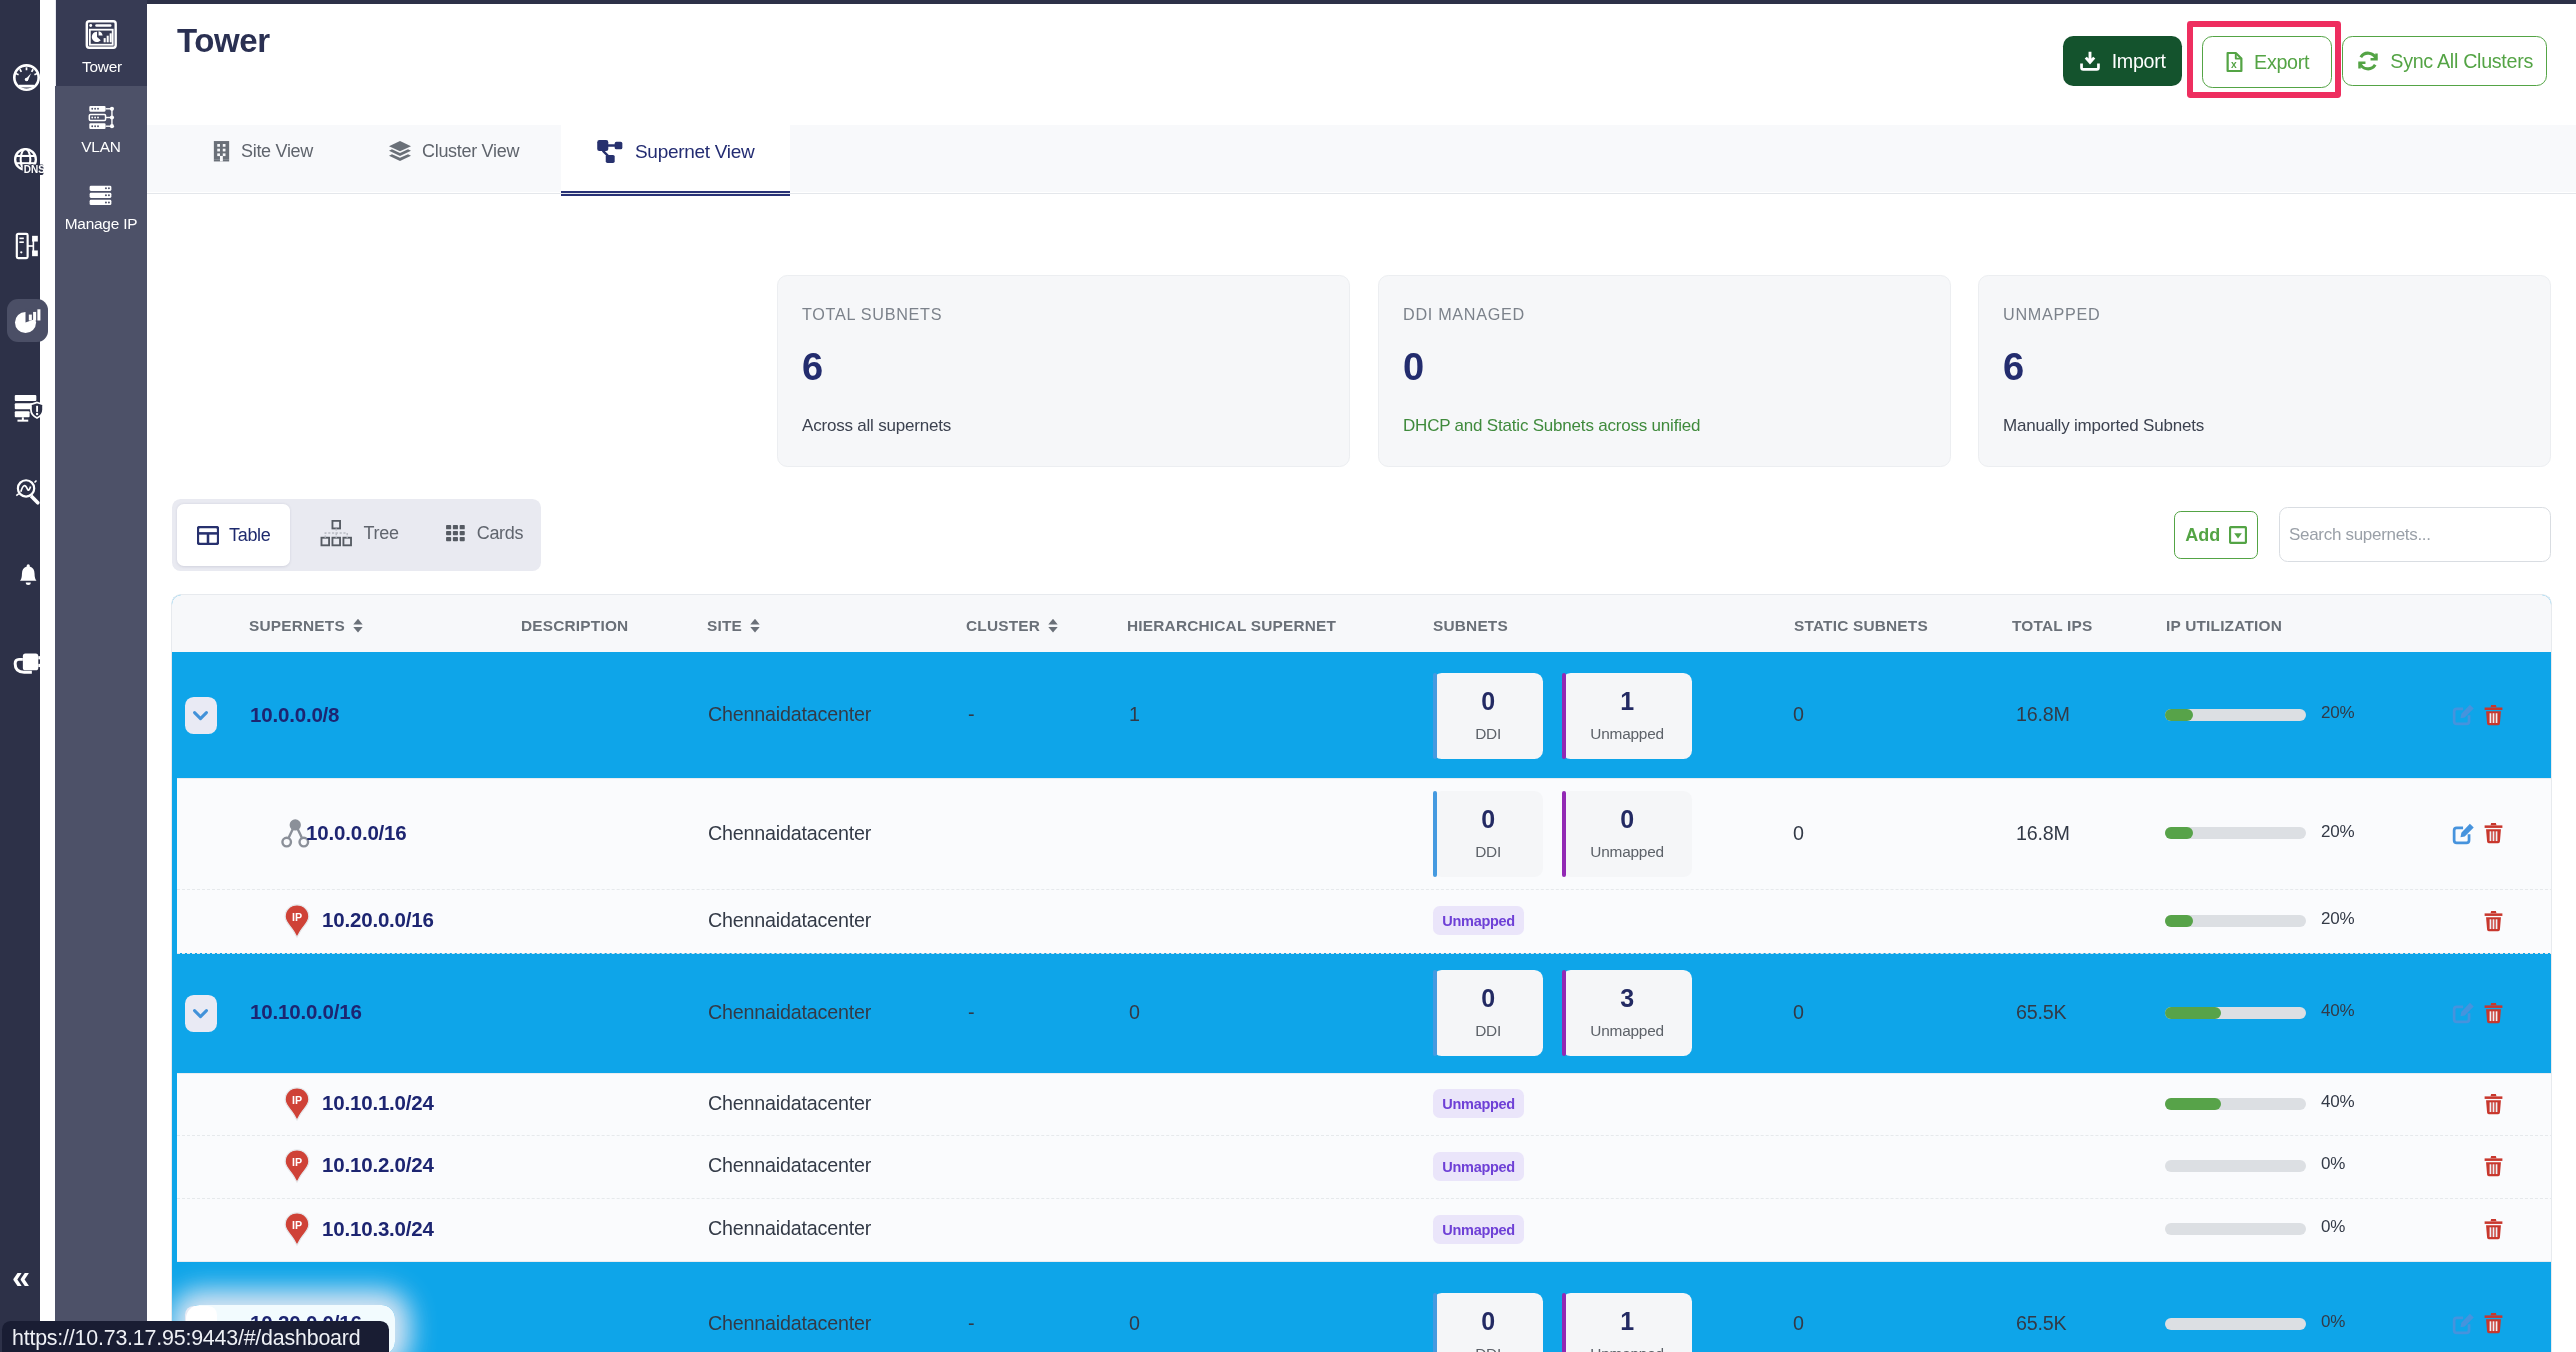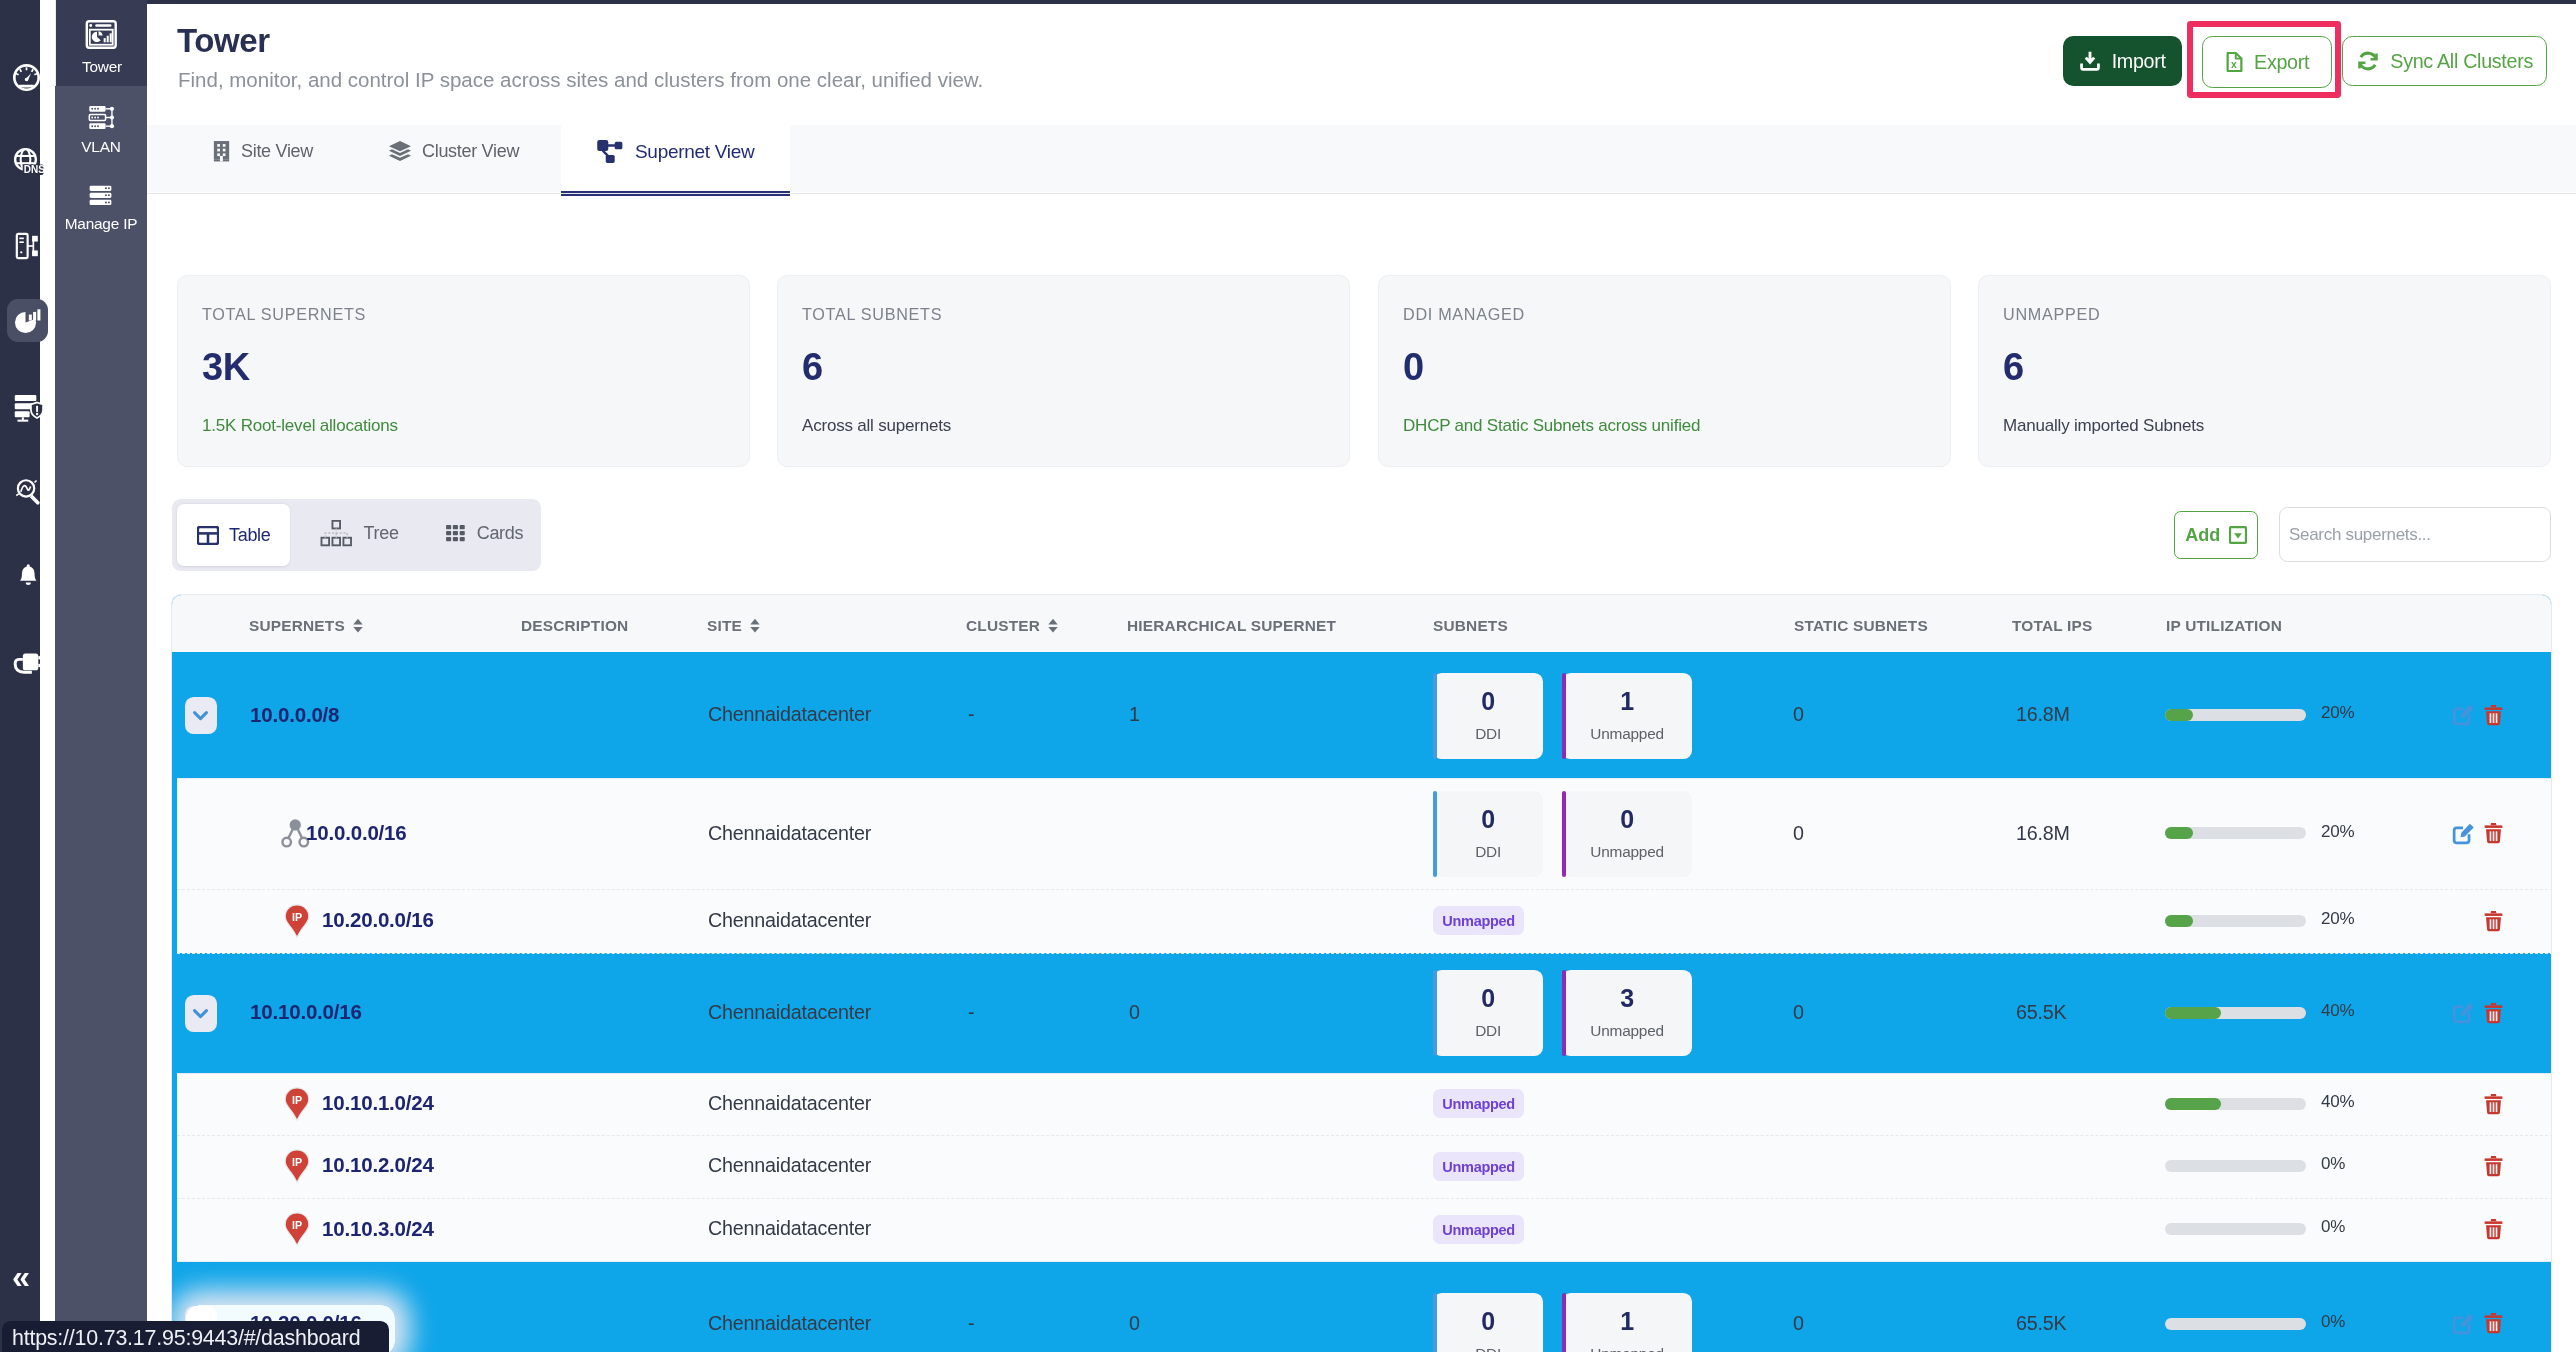--- a/index.html
+++ b/index.html
@@ -71,21 +71,20 @@
 .pct { position:absolute; font-size:17px; color:#333a47; letter-spacing:-0.2px; }
 #tooltip { left:1.7px; top:1321px; width:387px; height:34px; background:#191d33; border-radius:8.6px 8.6px 0 0; color:#eef0f5; font-size:21.4px; display:flex; align-items:center; padding-left:10.3px; z-index:8; letter-spacing:-0.2px; }
 </style>
 </head>
 <body>
 <div id="page">
 
   <div id="content" class="abs">
     <div id="topstrip" class="abs"></div>
     <div id="pgtitle" class="abs">Tower</div>
-    <div id="pgsub" class="abs">Find, monitor, and control IP space across sites and clusters from one clear, unified view.</div>
 
     <div id="btnImport" class="btn"><svg width="22" height="22" viewBox="0 0 26 26" style="">
 <path d="M13 2 L13 13 M8 9 L13 14.5 L18 9" stroke="#fff" stroke-width="3.4" fill="none"></path>
 <path d="M3 16 L3 21 Q3 23 5 23 L21 23 Q23 23 23 21 L23 16" stroke="#fff" stroke-width="3.2" fill="none"></path>
 </svg> Import</div>
     <div id="btnExport" class="btn"><svg width="19" height="24" viewBox="0 0 22 28" style="font-size:23px">
 <path d="M3 3.5 L12.5 3.5 L19 10 L19 24.5 L3 24.5 Z" fill="none" stroke="#54a445" stroke-width="2.6" stroke-linejoin="round"></path>
 <path d="M12.5 3.5 L12.5 10 L19 10" fill="none" stroke="#54a445" stroke-width="2.2" stroke-linejoin="round"></path>
 <text x="7" y="21.5" font-family="Liberation Sans,sans-serif" font-size="12" font-weight="bold" fill="#54a445">x</text>
 </svg> Export</div>
@@ -119,25 +118,20 @@
       <div id="tabActive"></div>
       <div id="tabline"></div>
       <div id="tabActiveInner"><svg width="26" height="23" viewBox="0 0 30 27" style="">
 <rect x="0" y="0" width="13" height="13" rx="2.5" fill="#27316e"></rect>
 <rect x="20.5" y="2" width="9" height="9" rx="2" fill="#27316e"></rect>
 <rect x="10" y="17.5" width="10.5" height="9.5" rx="2" fill="#27316e"></rect>
 <path d="M12 6.5 L21.5 6.5 M6.5 12.5 L13.5 19.5" stroke="#27316e" stroke-width="2.8" fill="none"></path>
 </svg> Supernet View</div>
     </div>
 
-    <div class="card" style="left:31px;">
-      <div class="cardT">TOTAL SUPERNETS</div>
-      <div class="cardN">3K</div>
-      <div class="cardS green">1.5K Root-level allocations</div>
-    </div>
     <div class="card" style="left:631px;">
       <div class="cardT">TOTAL SUBNETS</div>
       <div class="cardN">6</div>
       <div class="cardS dark">Across all supernets</div>
     </div>
     <div class="card" style="left:1232px;">
       <div class="cardT">DDI MANAGED</div>
       <div class="cardN">0</div>
       <div class="cardS green">DHCP and Static Subnets across unified</div>
     </div>

